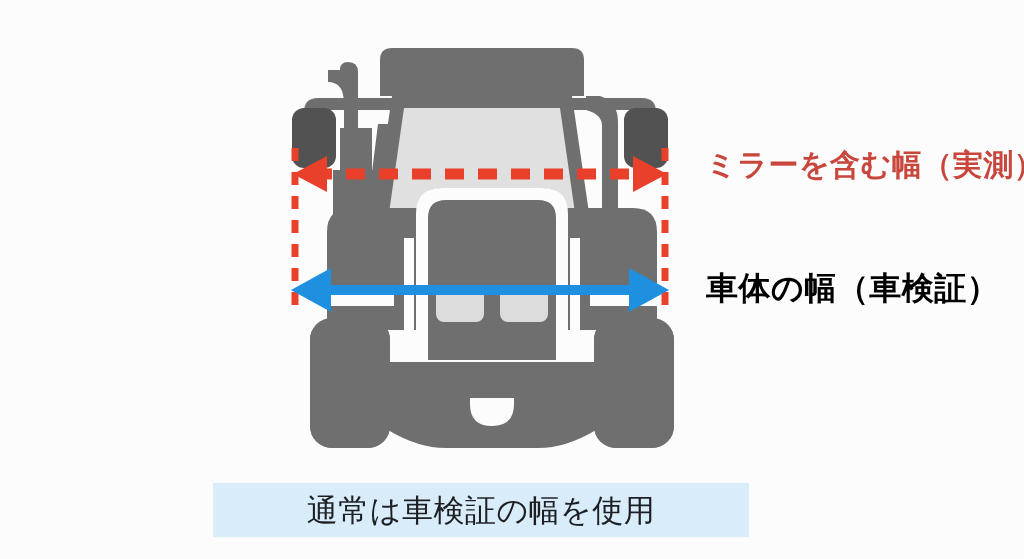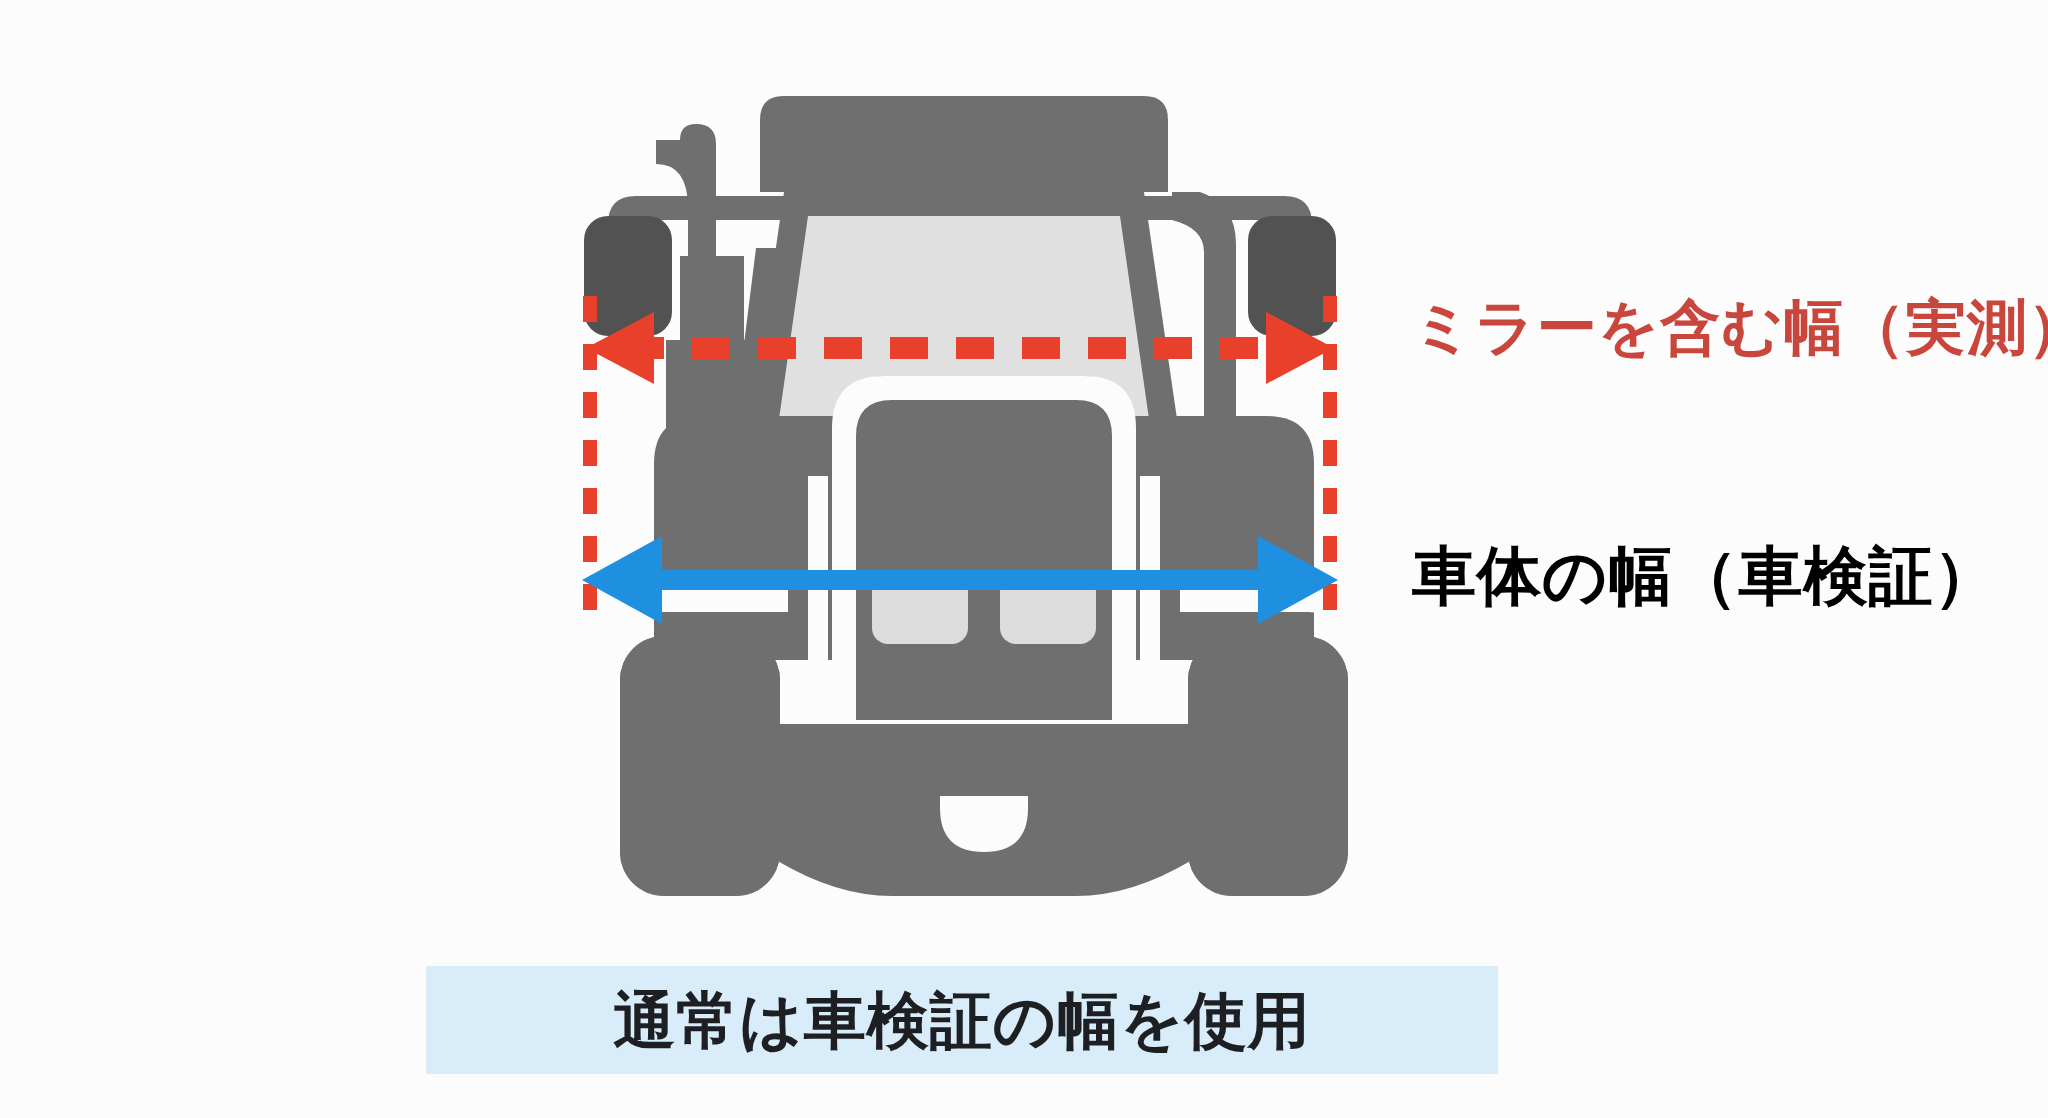--- a/index.html
+++ b/index.html
@@ -54,21 +54,21 @@
     top: 483px;
     width: 536px;
     height: 54px;
     background: #d8ecfa;
     display: flex;
     align-items: center;
     justify-content: center;
   }
   #caption-text {
     font-size: 31px;
-    font-weight: 700;
+    font-weight: 400;
     color: #1d1f22;
     letter-spacing: 0.5px;
     line-height: 1;
     white-space: nowrap;
     text-align: center;
   }
 </style>
 </head>
 <body>
 

